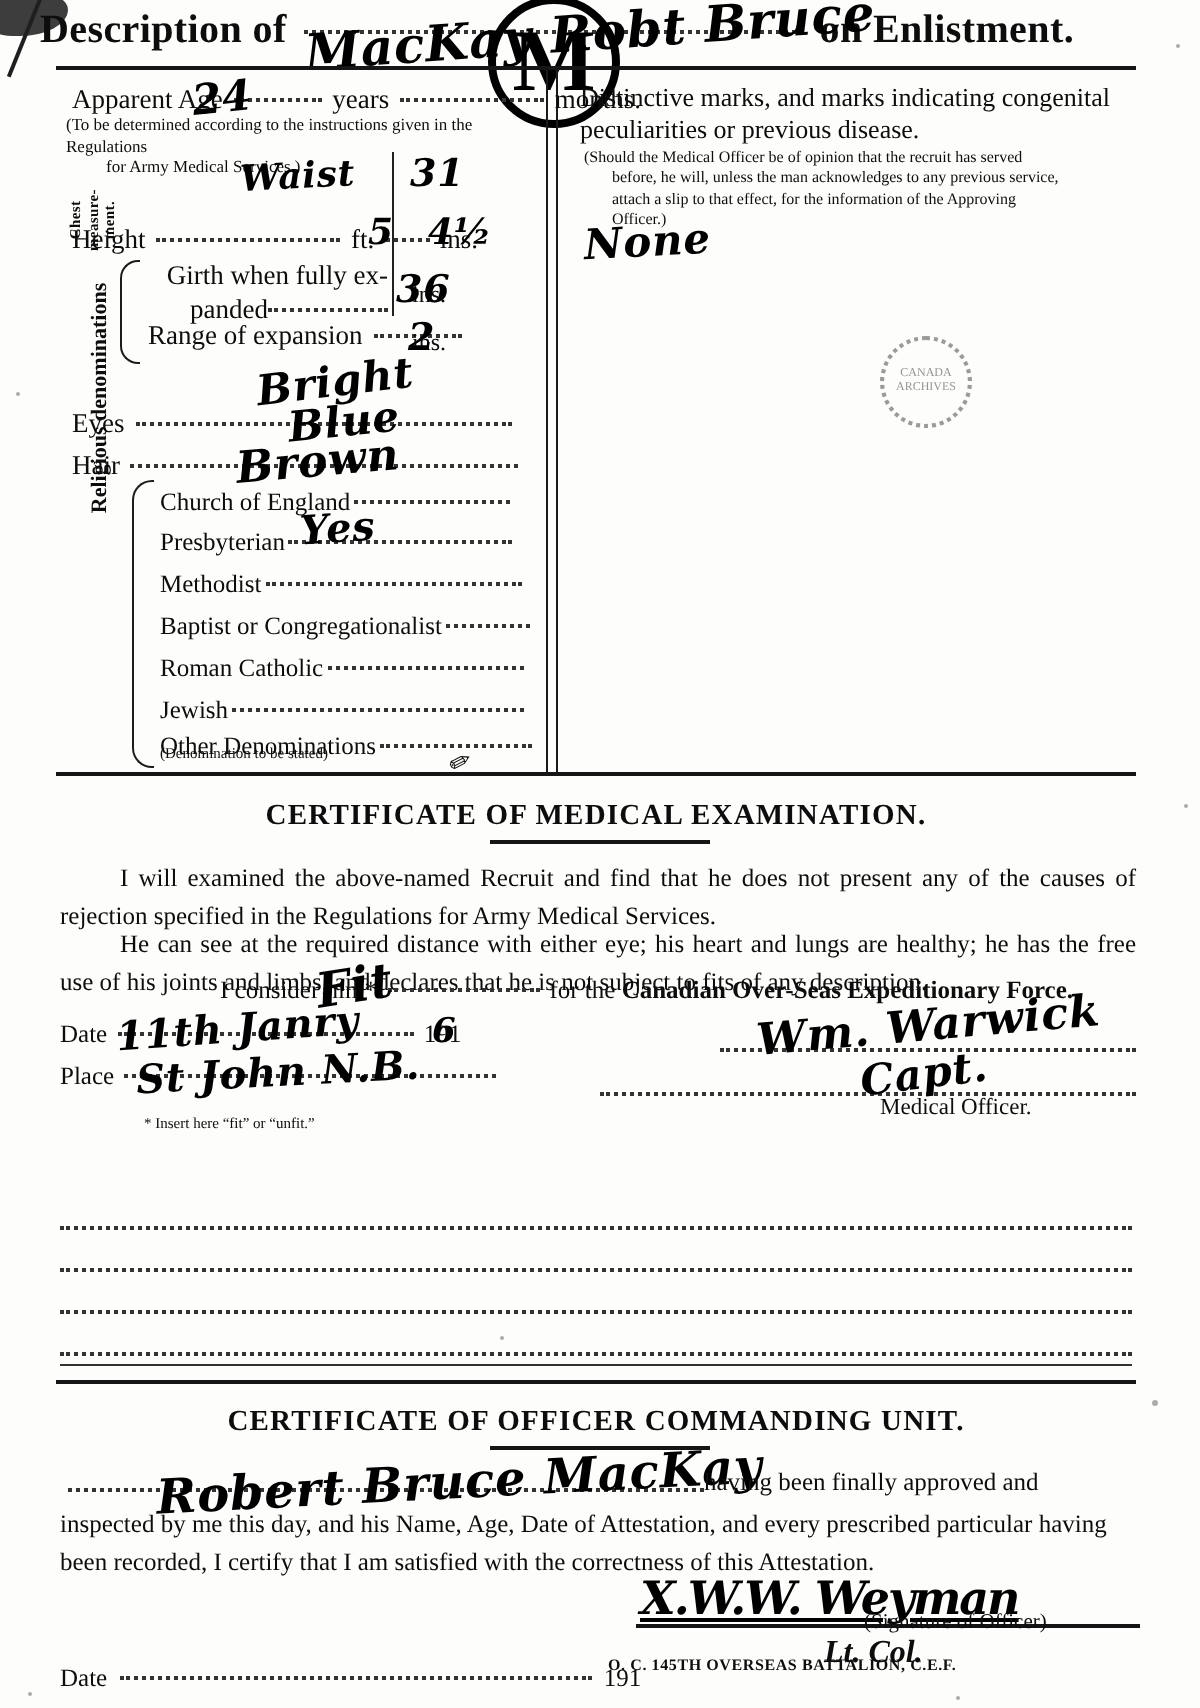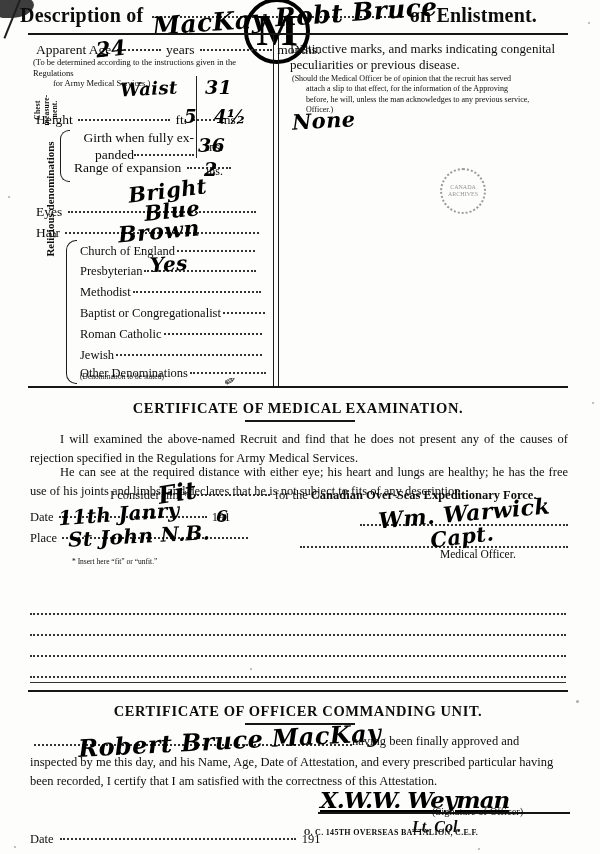--- a/index.html
+++ b/index.html
@@ -257,22 +257,22 @@
   </div>
   <div class="abs rel-item" style="top:366px">
     <span>Other Denominations</span><span class="d" style="width:76px"></span>
   </div>
   <div class="abs rel-sub">(Denomination to be stated)</div>
   <div class="abs rel-tick">✐</div>
 
   <div class="abs r-head">Distinctive marks, and marks indicating congenital peculiarities or previous disease.</div>
   <div class="abs r-note">
     <span>(Should the Medical Officer be of opinion that the recruit has served</span>
+    <span class="ind">before, he will, unless the man acknowledges to any previous service,</span>
     <span class="ind">attach a slip to that effect, for the information of the Approving</span>
-    <span class="ind">before, he will, unless the man acknowledges to any previous service,</span>
     <span class="ind">Officer.)</span>
   </div>
   <div class="abs hand hw-none">None</div>
   <div class="abs arch-stamp">CANADA ARCHIVES</div>
 
   <div class="abs rule frame-midrule"></div>
   <div class="abs sec-title" style="top:400px">CERTIFICATE OF MEDICAL EXAMINATION.</div>
   <div class="abs sec-underline" style="top:420px"></div>
 
   <div class="abs body-p indent" style="top:430px">I will examined the above-named Recruit and find that he does not present any of the causes of rejection specified in the Regulations for Army Medical Services.</div>

